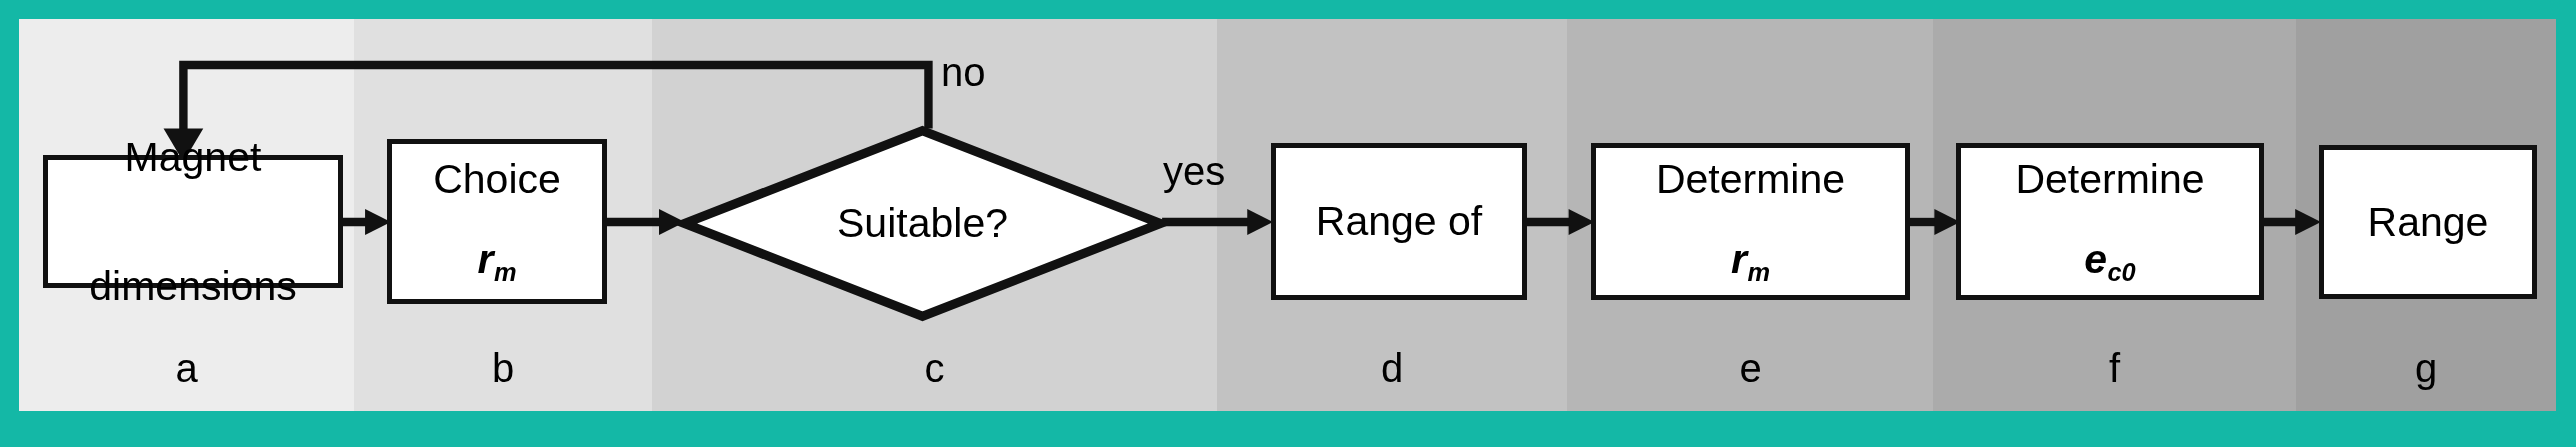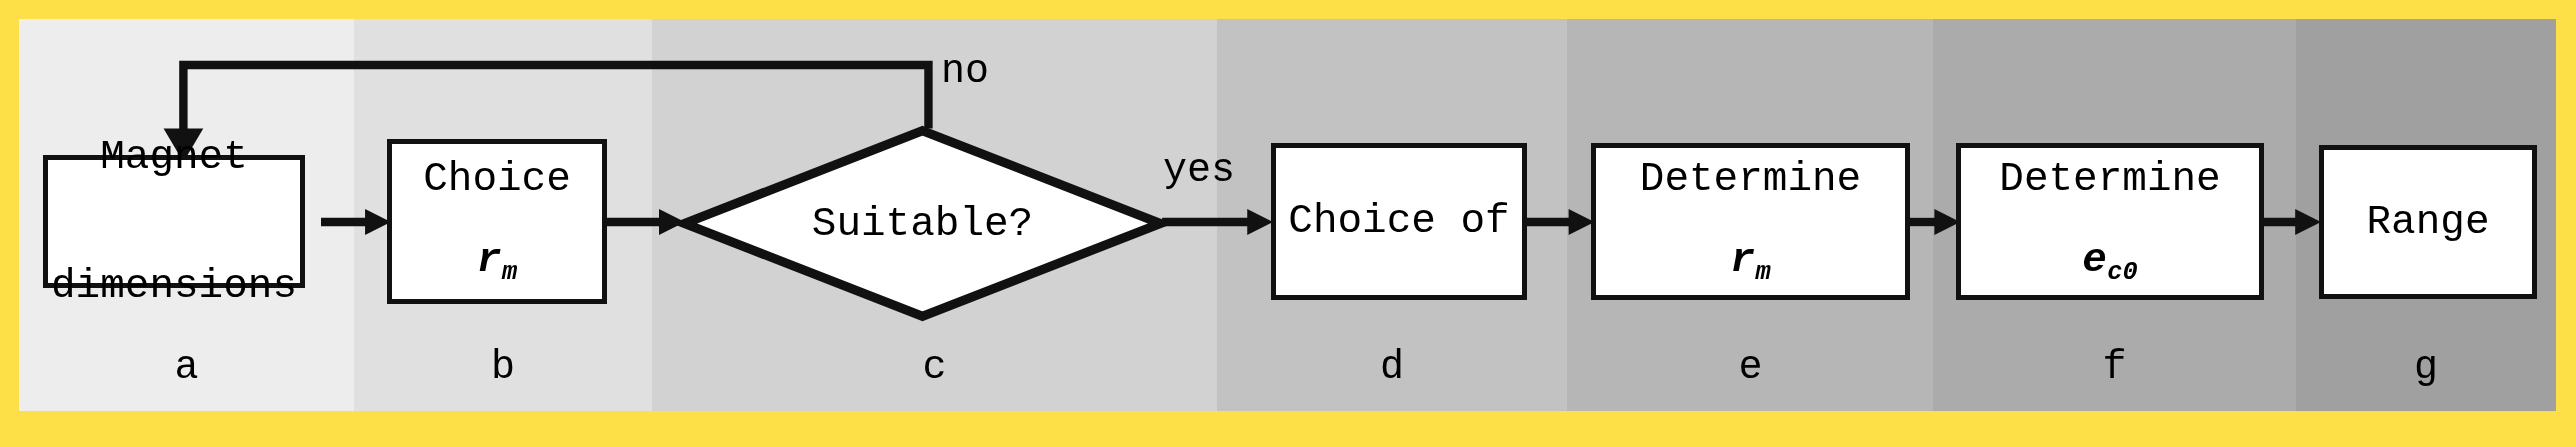--- a/index.html
+++ b/index.html
@@ -5,23 +5,23 @@
 <style>
   html, body {
     margin: 0;
     padding: 0;
     background: #ffffff;
   }
   #stage {
     position: relative;
     width: 2576px;
     height: 448px;
-    background: #fde047;
+    background: #14b8a6;
     overflow: hidden;
-    font-family: Liberation Mono, monospace;
+    font-family: Liberation Sans, sans-serif;
   }
 
   
   .band {
     position: absolute;
     top: 19px;
     height: 392px;
   }
 
   
@@ -169,39 +169,39 @@
     <svg width="65" height="38" viewBox="0 0 85 50">
       <line x1="0" y1="25" x2="52" y2="25" stroke="#111111" stroke-width="11"></line>
       <polygon points="80,25 46,8 46,42" fill="#111111"></polygon>
     </svg>
   </div>
 
   <div class="edge-label" style="left:941px; top:52px;">no</div>
 
   <div class="edge-label" style="left:1163px; top:151px;">yes</div>
 
-  <div class="node" style="left:43px; top:155px; width:262px; height:133px;gap:48px;">
+  <div class="node" style="left:43px; top:155px; width:300px; height:133px;gap:48px;">
     <span class="line1">Magnet</span>
     <span class="line2">dimensions</span>
   </div>
 
   <div class="node" style="left:387px; top:139px; width:220px; height:165px;">
     <span class="line1">Choice</span>
     <span class="line2 var"><span>r</span><sub>m</sub></span>
   </div>
 
   <div class="diamond-wrap" style="left:680px; top:126px; width:485px; height:195px;">
     <svg width="485" height="195" viewBox="0 0 635 255">
       <polygon points="317.5,6 629,127.5 317.5,249 6,127.5" fill="#ffffff" stroke="#111111" stroke-width="12" stroke-linejoin="miter"></polygon>
     </svg>
     <div class="diamond-label">Suitable?</div>
   </div>
 
   <div class="node" style="left:1271px; top:143px; width:256px; height:157px;">
-    <span class="line1">Choice of</span>
+    <span class="line1">Range of</span>
   </div>
 
   <div class="node" style="left:1591px; top:143px; width:319px; height:157px;">
     <span class="line1">Determine</span>
     <span class="line2 var"><span>r</span><sub>m</sub></span>
   </div>
 
   <div class="node" style="left:1956px; top:143px; width:308px; height:157px;">
     <span class="line1">Determine</span>
     <span class="line2 var"><span>e</span><sub>c0</sub></span>

